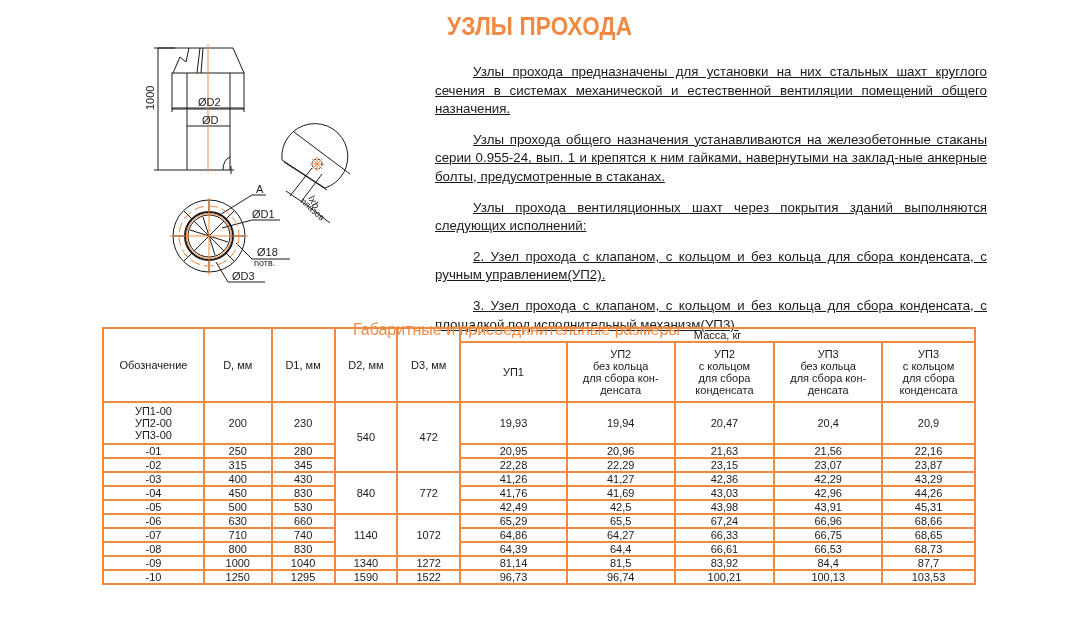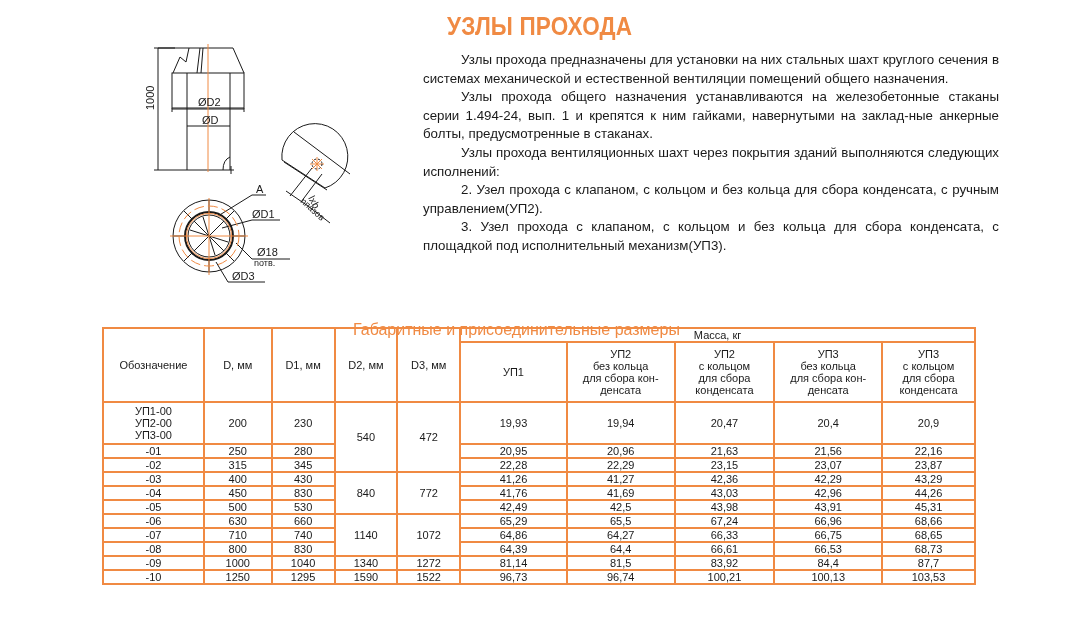--- a/index.html
+++ b/index.html
@@ -1,40 +1,40 @@
 <!DOCTYPE html>
 <html><head>
 <meta charset="utf-8">
 <style>
   html, body { margin:0; padding:0; background:#ffffff; }
   body { width:1080px; height:641px; position:relative; overflow:hidden; font-family:"Liberation Sans", sans-serif; color:#1a1a1a; }
   .title { position:absolute; left:447px; top:12px; font-size:25px; font-weight:bold; color:#f08a43; letter-spacing:0.2px; transform:scaleX(0.9); transform-origin:left top; }
   .text { position:absolute; left:423px; top:51px; width:576px; font-size:13.3px; line-height:18.6px; color:#1a1a1a; }
-  .text p { margin:0; text-align:justify; text-align-last:left; }
+  .text p { margin:12px; text-align:justify; text-align-last:left;text-decoration:underline; }
   .text p.ind { text-indent:38px; }
   .text p.item { text-indent:38px; }
   .subtitle { position:absolute; left:353px; top:299px; font-size:16px; color:#f08a43;margin-top:22px; }
   .drawing { position:absolute; left:140px; top:30px; width:260px; height:270px; }
   .drawing svg { width:100%; height:100%; }
   table.specs { position:absolute; left:102px; top:327px; width:874px; border-collapse:collapse; font-size:11px; color:#1a1a1a; }
   table.specs td, table.specs th { border:2px solid #f08a43; text-align:center; font-weight:normal; padding:0; line-height:12px; }
   table.specs th { vertical-align:middle;margin-left:44px; }
   .h-top { height:14px; }
   .h-sub { height:60px; }
   .r-first { height:42px;margin-left:8px; }
   .r { height:14px; }
 </style>
 </head>
 <body>
 
 <div class="title">УЗЛЫ ПРОХОДА</div>
 
 <div class="text">
   <p class="ind">Узлы прохода предназначены для установки на них стальных шахт круглого сечения в системах механической и естественной вентиляции помещений общего назначения.</p>
-  <p class="ind">Узлы прохода общего назначения устанавливаются на железобетонные стаканы серии 1.494-24, вып. 1 и крепятся к ним гайками, навернутыми на заклад-ные анкерные болты, предусмотренные в стаканах.</p>
+  <p class="ind">Узлы прохода общего назначения устанавливаются на железобетонные стаканы серии 0.955-24, вып. 1 и крепятся к ним гайками, навернутыми на заклад-ные анкерные болты, предусмотренные в стаканах.</p>
   <p class="ind">Узлы прохода вентиляционных шахт через покрытия зданий выполняются следующих исполнений:</p>
   <p class="item">2. Узел прохода с клапаном, с кольцом и без кольца для сбора конденсата, с ручным управлением(УП2).</p>
   <p class="item">3. Узел прохода с клапаном, с кольцом и без кольца для сбора конденсата, с площадкой под исполнительный механизм(УП3).</p>
 </div>
 
 <div class="drawing">
   <svg viewBox="150 30 260 270" xmlns="http://www.w3.org/2000/svg">
     <g stroke="#1a1a1a" stroke-width="1" fill="none">
 
       <line x1="168" y1="48" x2="243" y2="48"></line>

